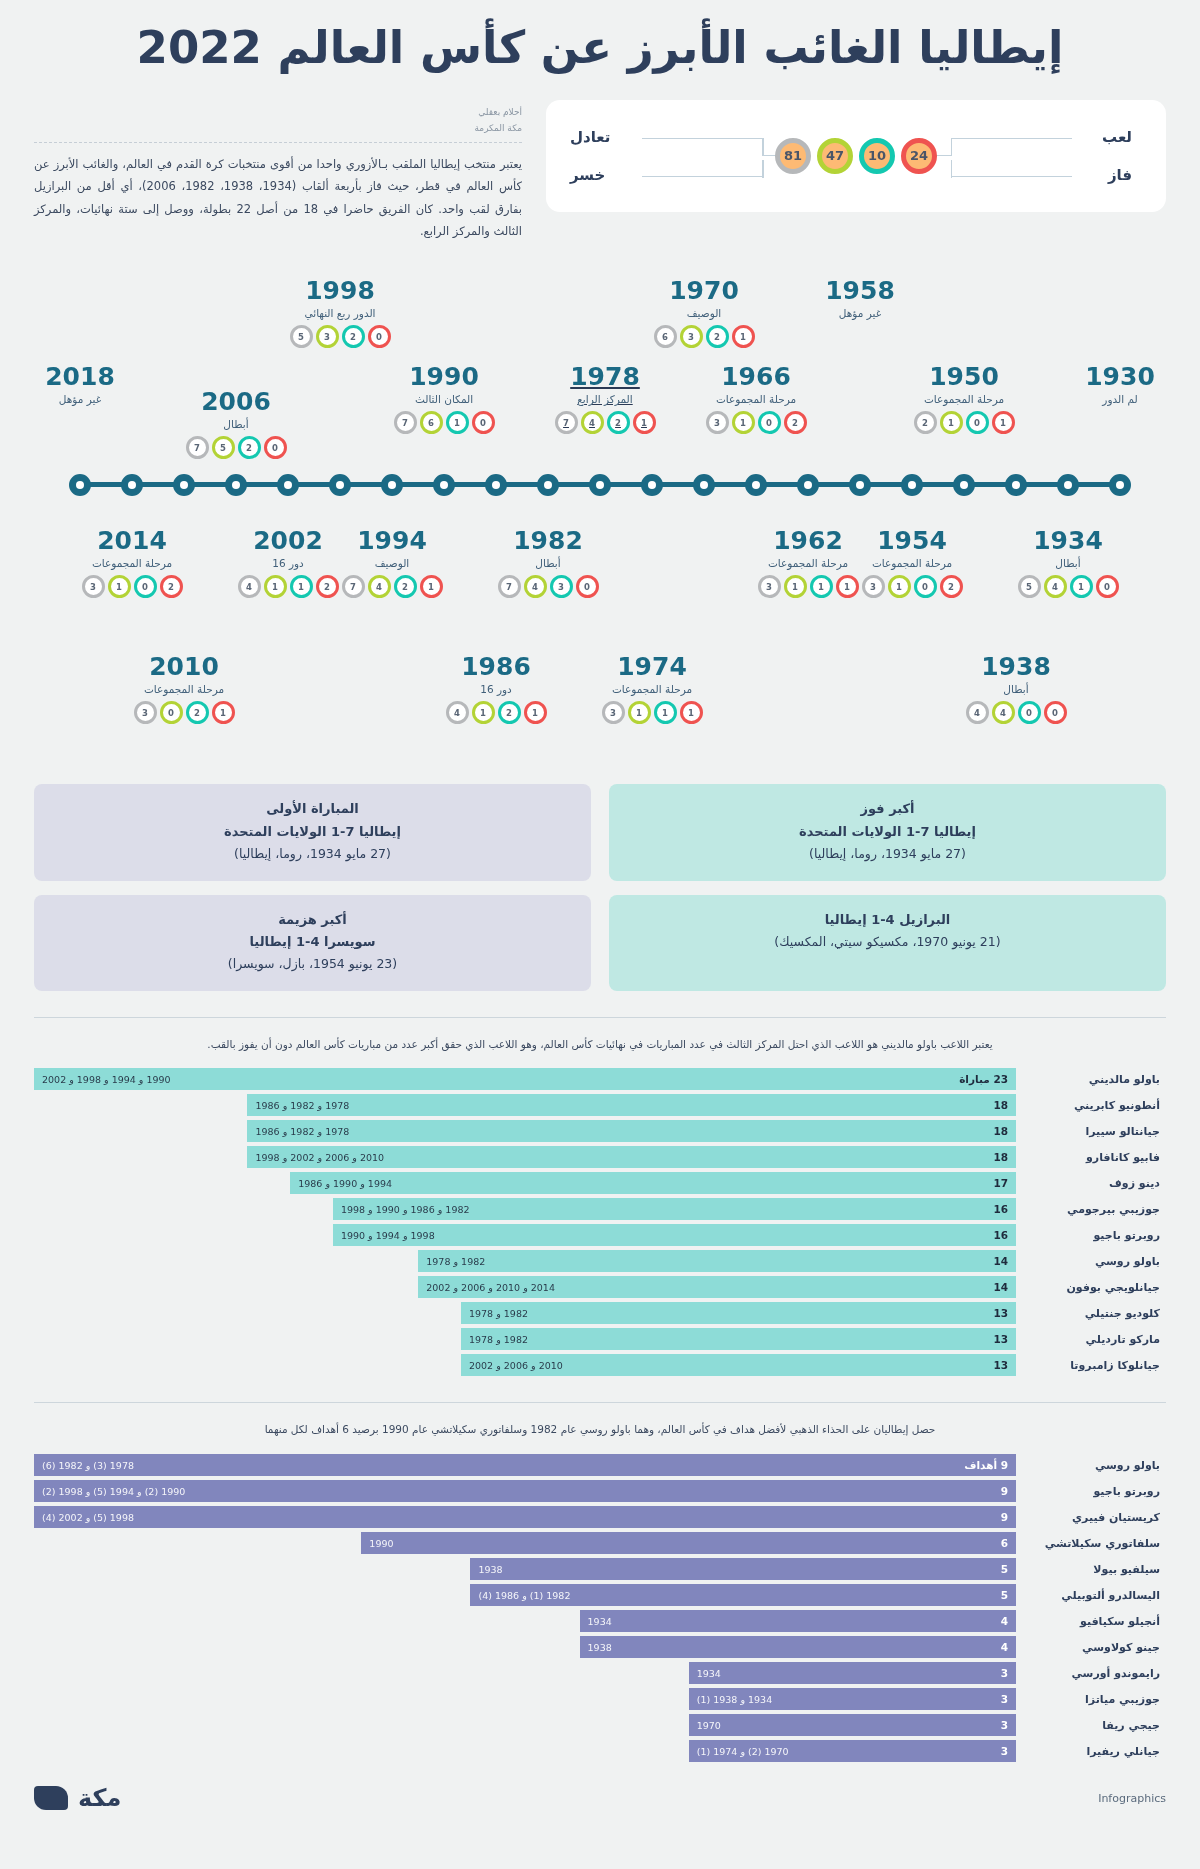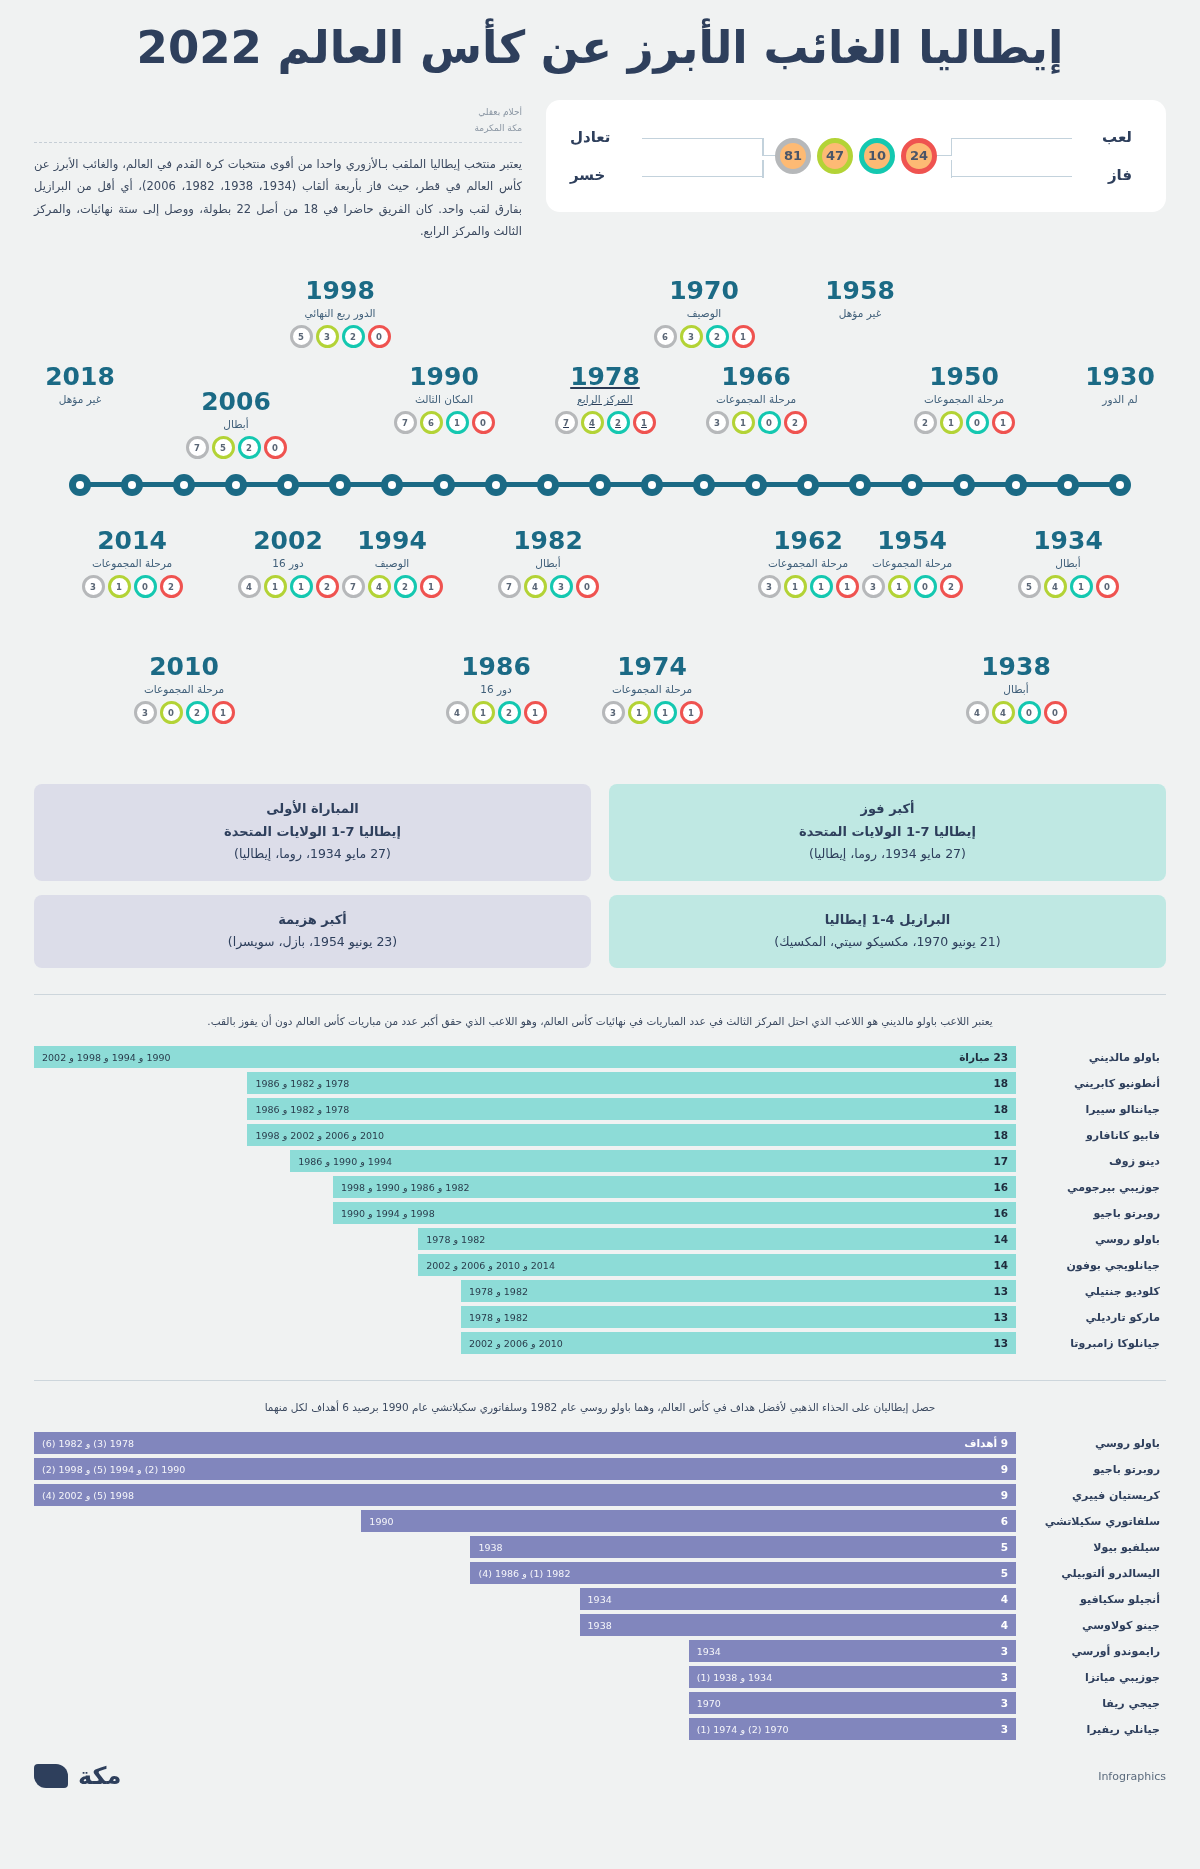--- a/index.html
+++ b/index.html
@@ -395,20 +395,21 @@
         <div class="ct">المباراة الأولى</div>
         <div class="ct">إيطاليا 7-1 الولايات المتحدة</div>
         <div class="cs">(27 مايو 1934، روما، إيطاليا)</div>
       </div>
       <div class="card teal">
         <div class="ct">البرازيل 4-1 إيطاليا</div>
         <div class="cs">(21 يونيو 1970، مكسيكو سيتي، المكسيك)</div>
       </div>
       <div class="card lilac">
         <div class="ct">أكبر هزيمة</div>
+        <div class="ct">سويسرا 4-1 إيطاليا</div>
         <div class="cs">(23 يونيو 1954، بازل، سويسرا)</div>
       </div>
     </div>
 
   <div class="hrule"></div>
 
   <div class="chartNote">يعتبر اللاعب باولو مالديني هو اللاعب الذي احتل المركز الثالث في عدد المباريات في نهائيات كأس العالم، وهو اللاعب الذي حقق أكبر عدد من مباريات كأس العالم دون أن يفوز بالقب.</div>
   <div id="appChart">
       <div class="barRow">
         <div class="barName">باولو مالديني</div>

